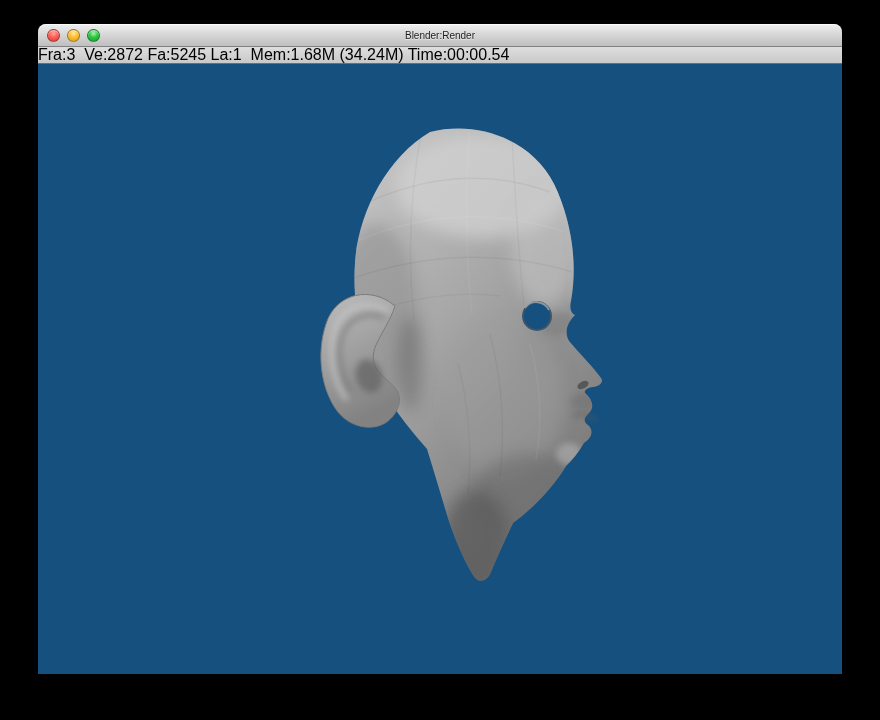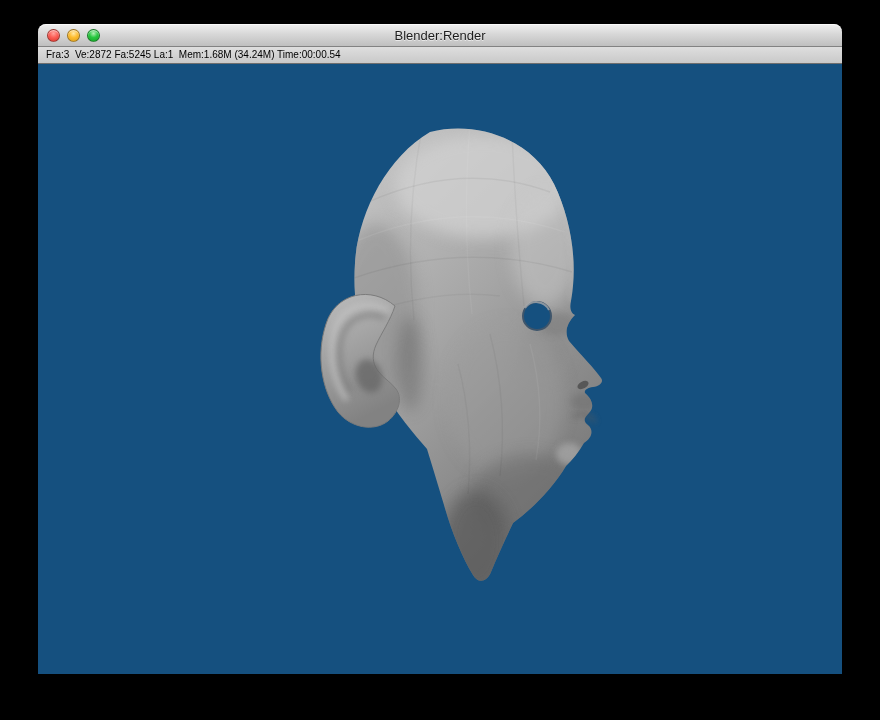--- a/index.html
+++ b/index.html
@@ -18,30 +18,29 @@
     display:flex; align-items:center;
   }
   .traffic { display:flex; gap:7px; padding-left:9px; position:relative; z-index:2; }
   .light { width:13px; height:13px; border-radius:50%; border:1px solid rgba(0,0,0,.35);
            box-shadow:inset 0 1px 1px rgba(255,255,255,.6); cursor:default; }
   .light.red    { background:radial-gradient(circle at 50% 30%, #ffa49d 0%, #fd5f57 45%, #d6352b 100%); }
   .light.yellow { background:radial-gradient(circle at 50% 30%, #ffe9a8 0%, #ffbd2e 45%, #d89c1e 100%); }
   .light.green  { background:radial-gradient(circle at 50% 30%, #b3f0b5 0%, #27c83f 45%, #14a025 100%); }
   .title {
     position:absolute; left:0; right:0; text-align:center;
-    font-size:13px; line-height:23px; color:#1c1c1c;
+    font-size:10px; line-height:23px; color:#1c1c1c;
     text-shadow:0 1px 0 rgba(255,255,255,.6);
   }
 
   .statusbar {
     height:17px;
     background:linear-gradient(#dedede, #c9c9c9);
     border-bottom:1px solid #6e6e6e;
-    font-size:10px; line-height:16px; color:#000;
-    padding-left:8px;
+    font-size:16px; line-height:16px; color:#000;
     white-space:pre;
   }
 
   .render-area {
     width:804px; height:610px;
     position:relative; overflow:hidden;
   }
   .render-area svg { display:block; }
 </style>
 </head>

